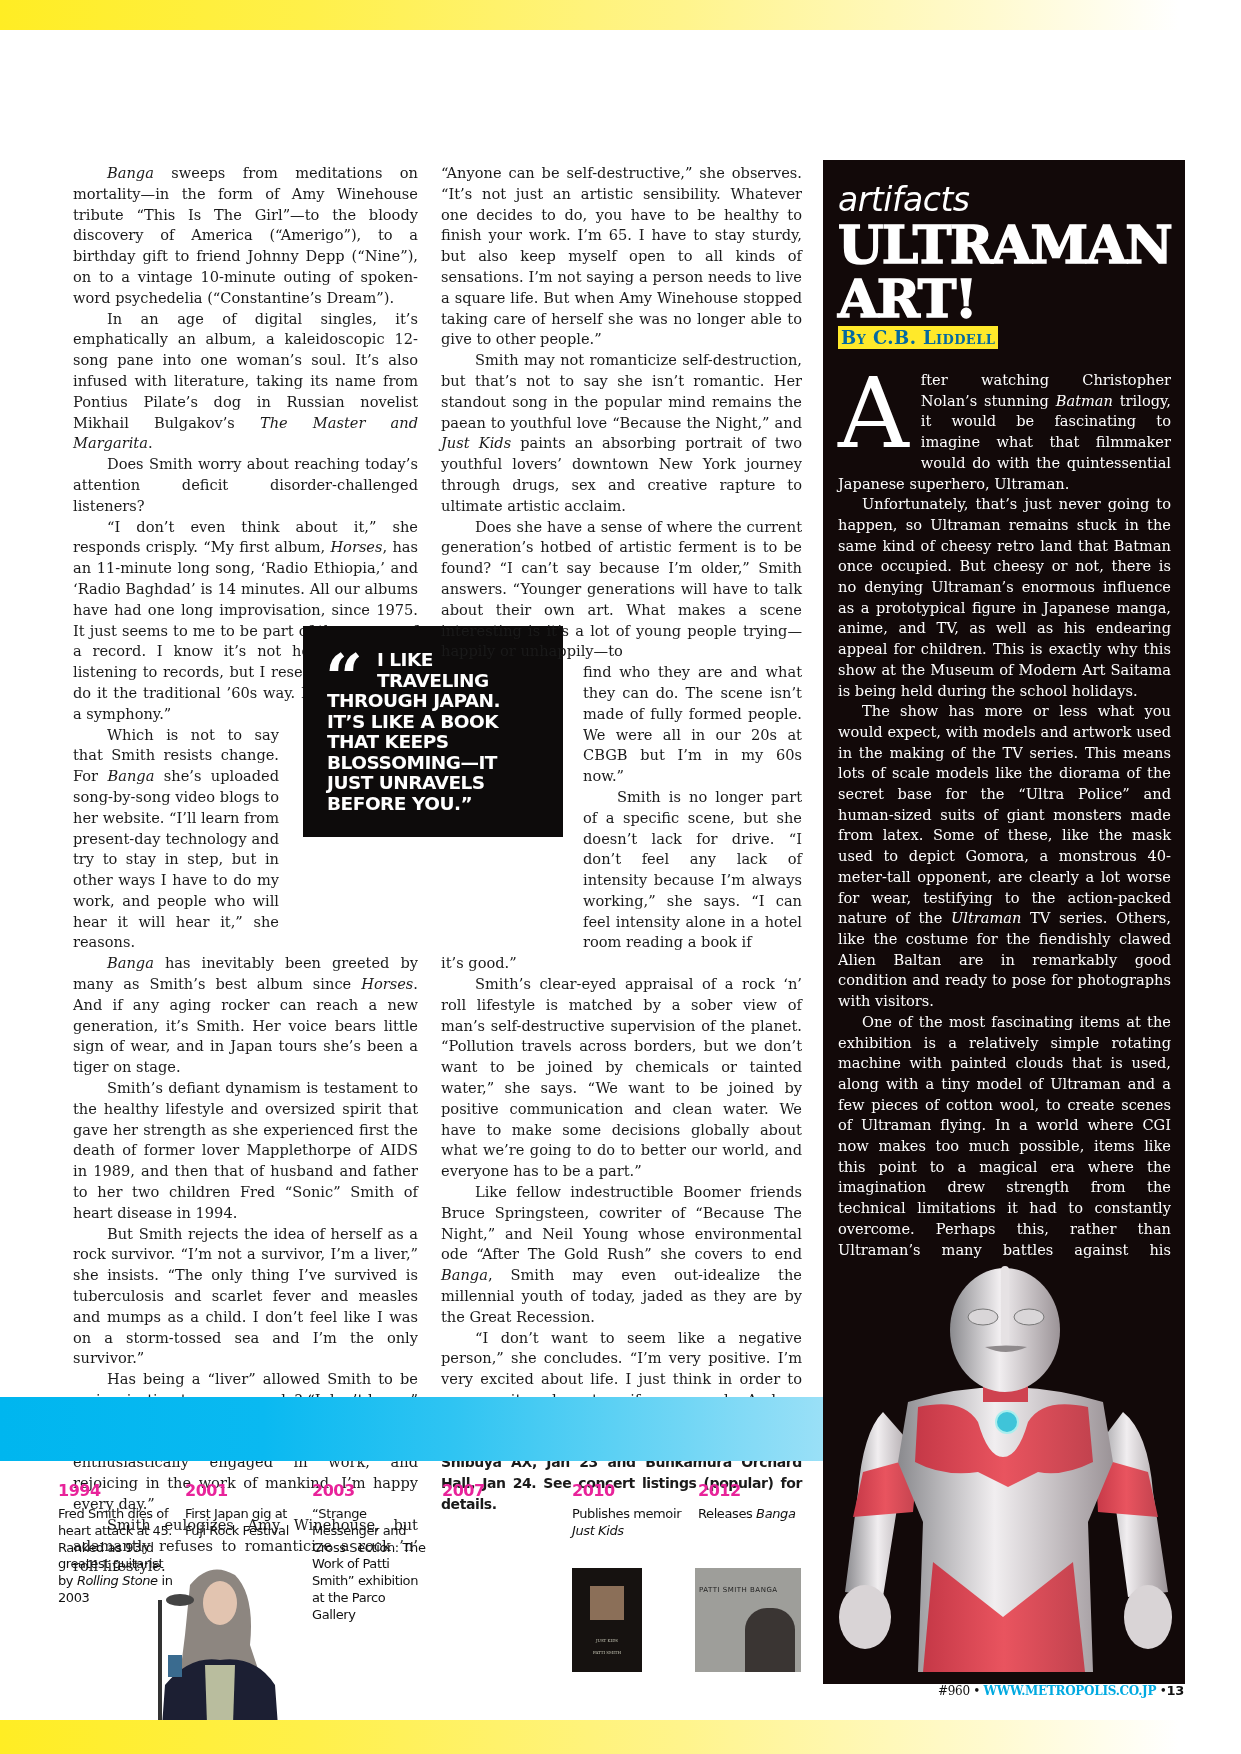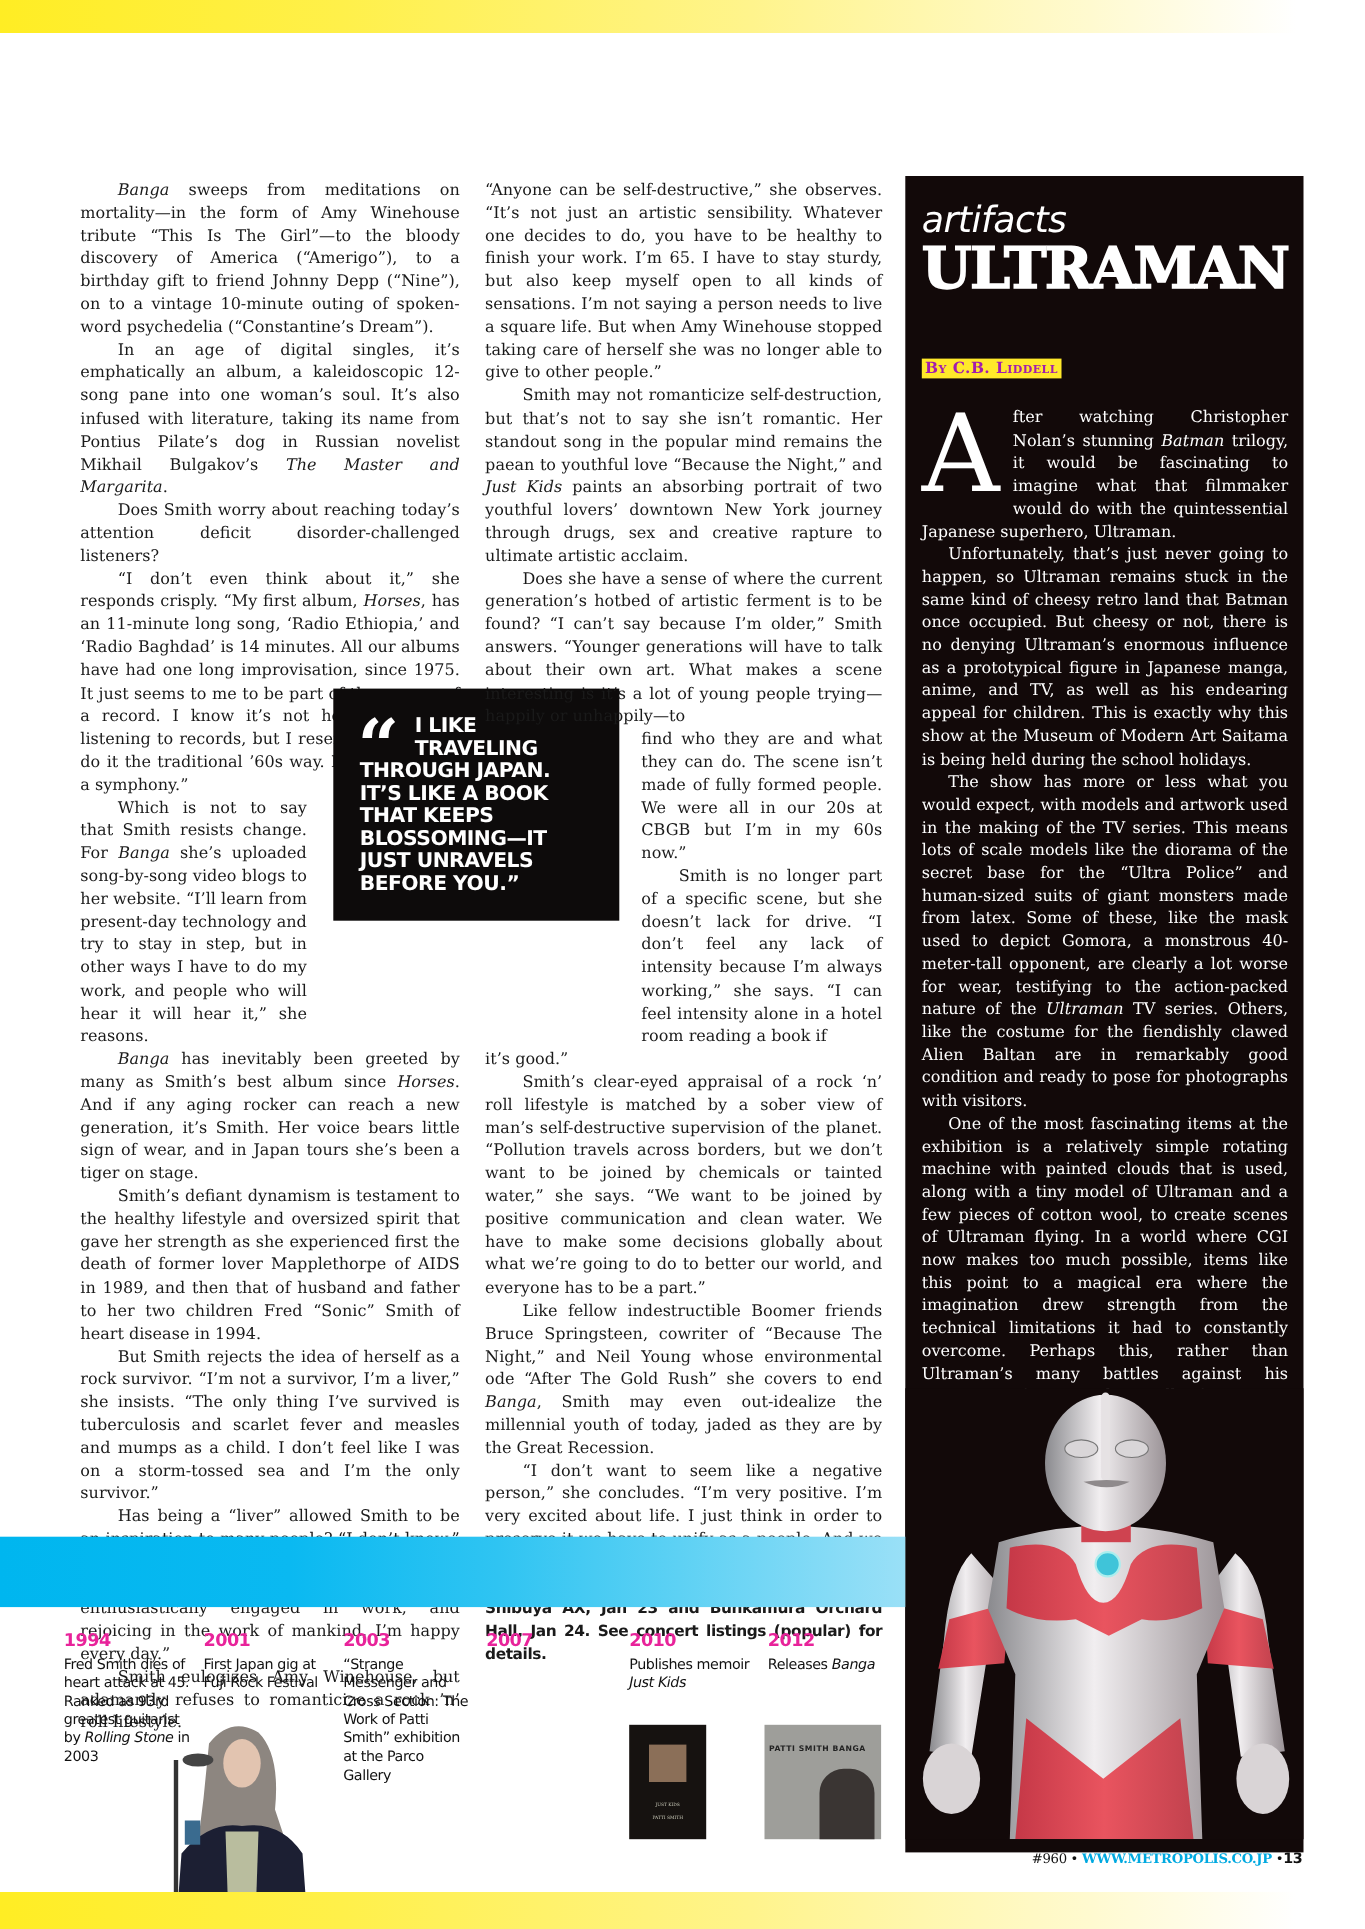--- a/index.html
+++ b/index.html
@@ -23,21 +23,21 @@
 
   .pullquote { position: absolute; left: 303px; top: 626px; width: 260px; height: 211px; background: #0d0b0b; color: #fff;
     font-family: "DejaVu Sans", sans-serif; font-weight: bold; font-size: 18.5px; line-height: 20.5px; padding: 24px 18px 0 24px; letter-spacing: -0.5px; }
   .pullquote .qmark { position: absolute; left: 22px; top: 22px; font-size: 66px; line-height: 60px; font-family: "DejaVu Serif", serif; font-weight: bold; }
   .pullquote .ql { display: block; white-space: nowrap; }
   .pullquote .ql.ind { padding-left: 50px; }
 
   .side { position: absolute; left: 823px; top: 160px; width: 362px; height: 1524px; background: #120909; color: #fff; }
   .side .kicker { position: absolute; left: 15px; top: 20px; font-family: "DejaVu Sans", sans-serif; font-style: italic; font-weight: normal; font-size: 33px; letter-spacing: -0.5px; color: #fff; }
   .side .headline { position: absolute; left: 15px; top: 58px; font-family: "DejaVu Serif", serif; font-weight: 900; font-size: 52px; line-height: 54px; letter-spacing: -1.5px; color: #fff; -webkit-text-stroke: 1.5px #fff; }
-  .side .byline { position: absolute; left: 15px; top: 166px; background: #ffe92a; color: #a21caf; font-family: "DejaVu Serif", serif; font-size: 14px; font-weight: bold; padding: 1px 3px; letter-spacing: 0.4px; font-variant: small-caps; }
+  .side .byline { position: absolute; left: 15px; top: 166px; background: #ffe92a; color: #0369a1; font-family: "DejaVu Serif", serif; font-size: 18px; font-weight: bold; padding: 1px 3px; letter-spacing: 0.4px; font-variant: small-caps; }
   .side .body { position: absolute; left: 15px; top: 210px; width: 333px; font-size: 14.6px; line-height: 20.7px; text-align: justify; }
   .side .body p { text-indent: 24px; }
   .side .body p.first { text-indent: 0; }
   .dropcap { float: left; font-family: "DejaVu Serif", serif; font-weight: 200; font-size: 98px; line-height: 82px; margin: 2px 12px 0 0; color: #fff; }
   .side .bold-end { color: #fff; }
 
   .ultraman { position: absolute; left: 823px; top: 1262px; width: 362px; height: 410px; background: #120909; overflow: hidden; }
 
   .blue-band { position: absolute; left: 0; top: 1397px; width: 823px; height: 64px;
     background: linear-gradient(90deg, #00b6ef 0%, #0ab9f1 32%, #2fc4f2 55%, #5dd1f4 75%, #9ae0f7 100%); }
@@ -95,20 +95,21 @@
   <p>Smith’s clear-eyed appraisal of a rock ‘n’ roll lifestyle is matched by a sober view of man’s self-destructive supervision of the planet. “Pollution travels across borders, but we don’t want to be joined by chemicals or tainted water,” she says. “We want to be joined by positive communication and clean water. We have to make some decisions globally about what we’re going to do to better our world, and everyone has to be a part.”</p>
   <p><span>Like fellow indestructible Boomer friends Bruce Springsteen, cowriter of “Because The Night,” and Neil Young whose environmental ode “After The Gold Rush” she covers to end </span><i>Banga</i><span>, Smith may even out-idealize the millennial youth of today, jaded as they are by the Great Recession.</span></p>
   <p>“I don’t want to seem like a negative person,” she concludes. “I’m very positive. I’m very excited about life. I just think in order to preserve it we have to unify as a people. And we have to be ready to work, ready for the revolution!”</p>
   <p class="bold-end">Shibuya AX, Jan 23 and Bunkamura Orchard Hall, Jan 24. See concert listings (popular) for details.</p>
 </div>
 
 <div class="side">
   <div class="kicker">artifacts</div>
   <div class="headline">
     <div>ULTRAMAN</div>
+    <div>ART!</div>
   </div>
   <div class="byline">By C.B. Liddell</div>
   <div class="body">
     <p class="first"><span class="dropcap">A</span><span>fter watching Christopher Nolan’s stunning </span><i>Batman</i><span> trilogy, it would be fascinating to imagine what that filmmaker would do with the quintessential Japanese superhero, Ultraman.</span></p>
     <p>Unfortunately, that’s just never going to happen, so Ultraman remains stuck in the same kind of cheesy retro land that Batman once occupied. But cheesy or not, there is no denying Ultraman’s enormous influence as a prototypical figure in Japanese manga, anime, and TV, as well as his endearing appeal for children. This is exactly why this show at the Museum of Modern Art Saitama is being held during the school holidays.</p>
     <p><span>The show has more or less what you would expect, with models and artwork used in the making of the TV series. This means lots of scale models like the diorama of the secret base for the “Ultra Police” and human-sized suits of giant monsters made from latex. Some of these, like the mask used to depict Gomora, a monstrous 40-meter-tall opponent, are clearly a lot worse for wear, testifying to the action-packed nature of the </span><i>Ultraman</i><span> TV series. Others, like the costume for the fiendishly clawed Alien Baltan are in remarkably good condition and ready to pose for photographs with visitors.</span></p>
     <p>One of the most fascinating items at the exhibition is a relatively simple rotating machine with painted clouds that is used, along with a tiny model of Ultraman and a few pieces of cotton wool, to create scenes of Ultraman flying. In a world where CGI now makes too much possible, items like this point to a magical era where the imagination drew strength from the technical limitations it had to constantly overcome. Perhaps this, rather than Ultraman’s many battles against his monstrous foes, is the really fascinating struggle enshrined in this exhibition.</p>
     <p class="bold-end">Museum of Modern Art Saitama. See exhibition listings (other areas) for details.</p>
   </div>
 </div>
@@ -189,21 +190,21 @@
     <rect x="18" y="100" width="14" height="22" fill="#3a6b8f"></rect>
   </svg>
 </div>
 
 <div class="book-cover" style="left:572px; top:1568px; width:70px; height:104px; background:#161210;">
   <div style="position:absolute; left:18px; top:18px; width:34px; height:34px; background:#8b6f58;"></div>
   <div style="position:absolute; left:0; top:70px; width:70px; text-align:center; font-size:4px; color:#ccb; font-family:'DejaVu Serif',serif;">JUST KIDS</div>
   <div style="position:absolute; left:0; top:82px; width:70px; text-align:center; font-size:4px; color:#ccb; font-family:'DejaVu Serif',serif;">PATTI SMITH</div>
 </div>
 <div class="book-cover" style="left:695px; top:1568px; width:106px; height:104px; background:#9e9e9a;">
-  <div style="position:absolute; left:4px; top:18px; width:100px; font-size:7px; color:#222; font-family:'DejaVu Sans',sans-serif; font-weight:bold; letter-spacing:0.5px;">PATTI SMITH BANGA</div>
+  <div style="position:absolute; left:4px; top:18px; width:100px; font-size:7px; color:#222; font-family:'DejaVu Sans',sans-serif; font-weight:normal; letter-spacing:0.5px;">PATTI SMITH BANGA</div>
   <div style="position:absolute; left:50px; top:40px; width:50px; height:64px; background:#3a3533; border-radius:22px 22px 0 0;"></div>
 </div>
 
 <div class="footer">
   <span>#960</span>
   <span>•</span>
   <span class="url">WWW.METROPOLIS.CO.JP</span>
   <span>•</span><span class="pg">13</span>
 </div>
 

